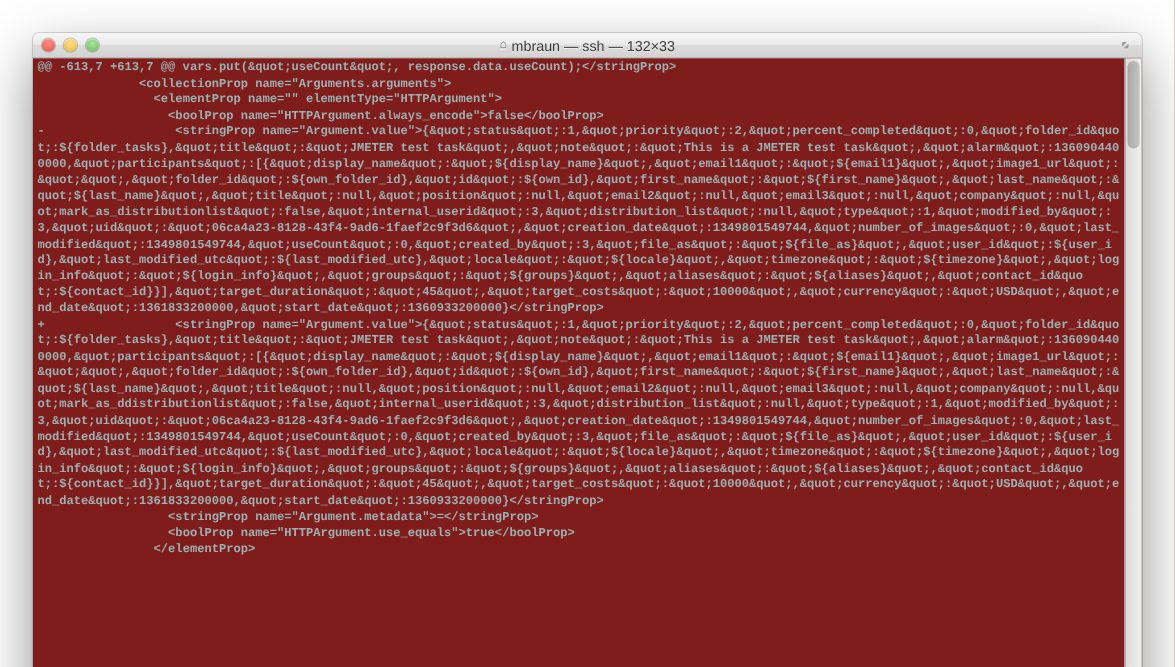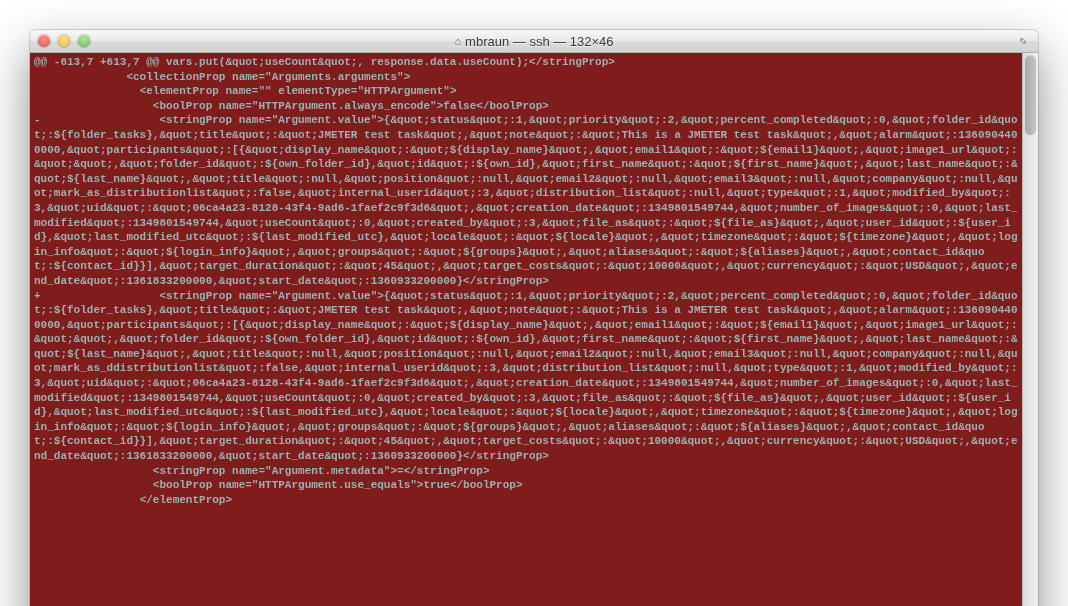--- a/index.html
+++ b/index.html
@@ -118,21 +118,21 @@
 
 <div class="window">
   <div class="titlebar">
     <div class="traffic-lights">
       <div class="tl red"></div>
       <div class="tl yellow"></div>
       <div class="tl green"></div>
     </div>
     <div class="title">
       <span class="home-icon">⌂</span>
-      <span>mbraun — ssh — 132×46</span>
+      <span>mbraun — ssh — 132×33</span>
     </div>
     <div class="expand-btn">
       <svg width="10" height="10" viewBox="0 0 10 10">
           <path d="M1 5 L4 2 L4 8 Z M9 5 L6 2 L6 8 Z" fill="#999" transform="rotate(45 5 5)"></path>
         </svg>
     </div>
   </div>
   <div class="terminal">
     <div class="term-content" id="term-content">@@ -613,7 +613,7 @@ vars.put(&amp;quot;useCount&amp;quot;, response.data.useCount);&lt;/stringProp&gt;
               &lt;collectionProp name="Arguments.arguments"&gt;

